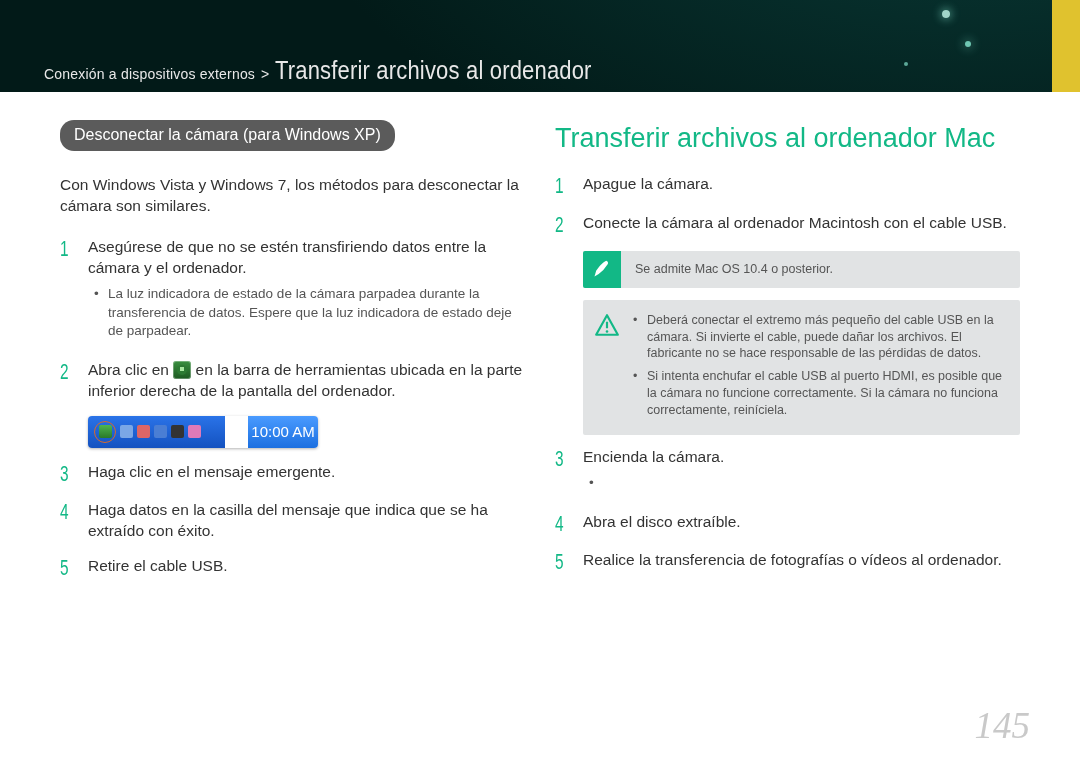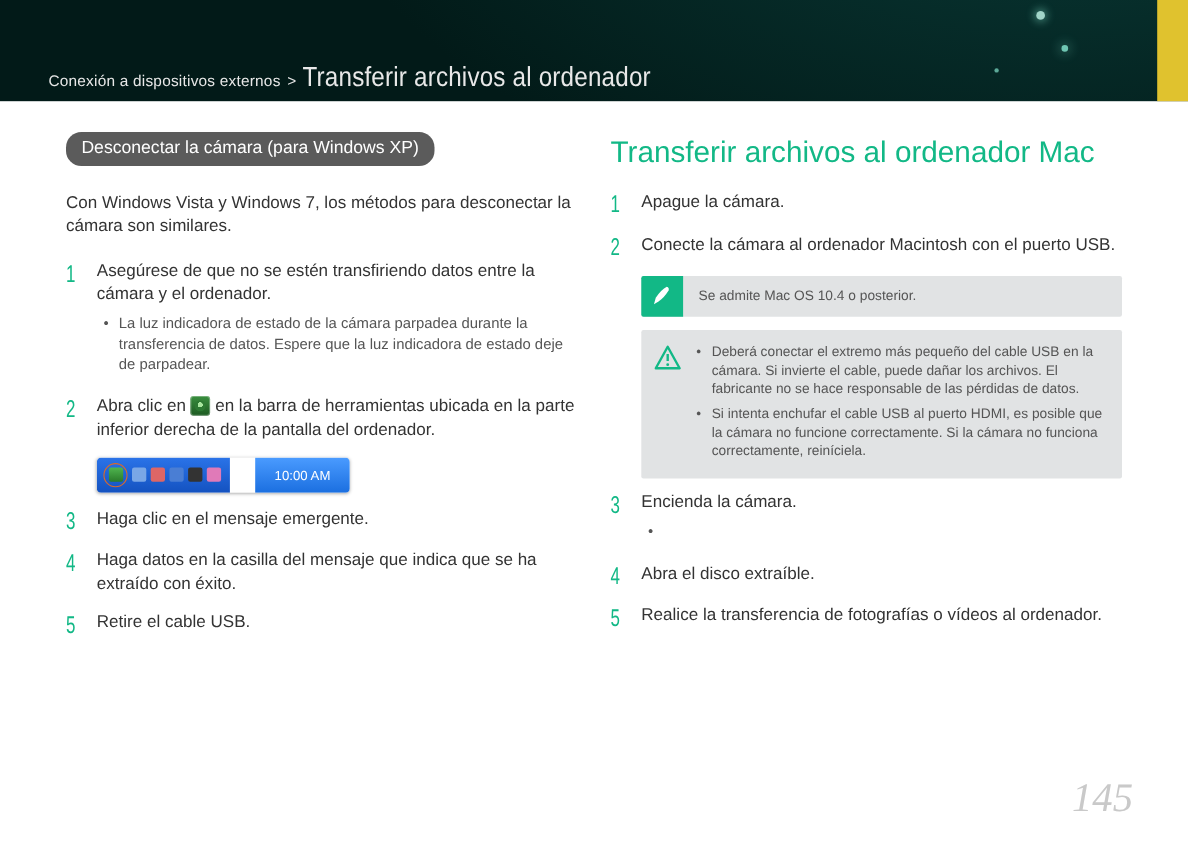--- a/index.html
+++ b/index.html
@@ -143,24 +143,24 @@
     width: 22px; height: 22px;
     border: 1.5px solid #d86a2b;
     border-radius: 50%;
     display:flex;align-items:center;justify-content:center;
   }
   .tb-tray .mini {
     width: 13px; height: 13px;
     border-radius: 2px;
   }
   .tb-time {
-    width: 86px;
+    width: 70px;
     background: linear-gradient(#4a9bff, #1b6fe0);
     color: #fff;
-    font-size: 12px;
+    font-size: 15px;
     display: flex;
     align-items: center;
     justify-content: center;
     font-family: "Segoe UI", Arial, sans-serif;
     margin-left: 23px;
   }
   .h2-mac {
     color: #12b886;
     font-size: 27px;
     font-weight: 400;
@@ -277,21 +277,21 @@
 
   <div class="col">
     <h2 class="h2-mac">Transferir archivos al ordenador Mac</h2>
 
     <div class="step">
       <div class="step-num">1</div>
       <div class="step-body">Apague la cámara.</div>
     </div>
     <div class="step">
       <div class="step-num">2</div>
-      <div class="step-body">Conecte la cámara al ordenador Macintosh con el puerto USB.</div>
+      <div class="step-body">Conecte la cámara al ordenador Macintosh con el cable USB.</div>
     </div>
 
     <div class="info-box" style="padding:0; align-items:center;">
       <div class="info-icon-pen">
         <svg viewBox="0 0 24 24" fill="#fff">
             <path d="M3 21 L5 14 Q11 5 17 2 Q20 3 19 6 Q14 14 8 18 Z"></path>
           </svg>
       </div>
       <div class="info-body" style="padding:10px 12px 10px 4px;">Se admite Mac OS 10.4 o posterior.</div>
     </div>

